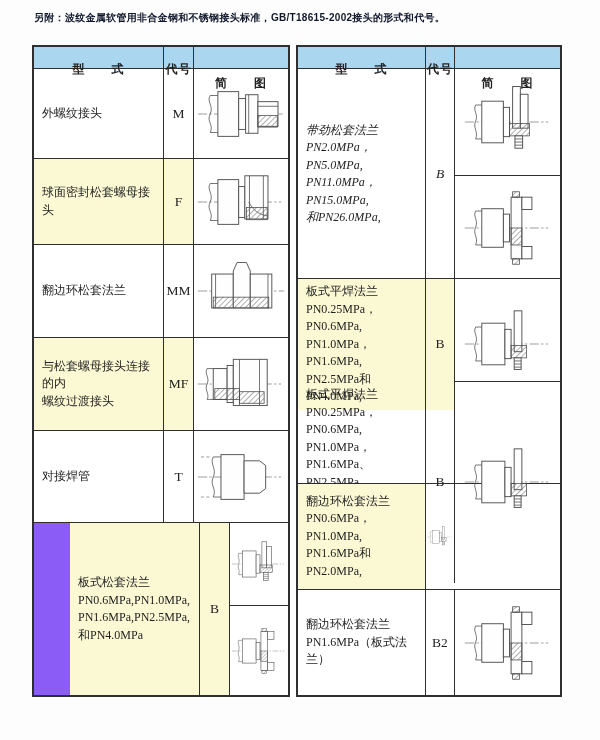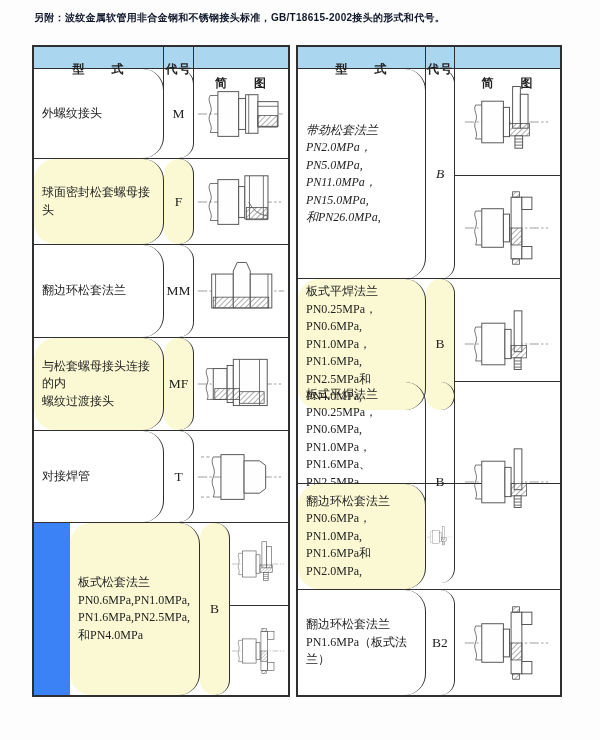--- a/index.html
+++ b/index.html
@@ -1,28 +1,28 @@
 <!DOCTYPE html>
 <html style="--header-bg: #aad6f0; --hl-bg: #fbf9d3; --border: #2f2f2f;"><head>
 <meta charset="utf-8">
 <style>
   html,body{margin:0;padding:0;width:600px;height:740px;overflow:hidden;background:#fdfdfd;}
   *{box-sizing:border-box;}
   body{font-family:"Liberation Sans","DejaVu Sans",sans-serif;color:#1a1a1a;}
   .page{position:absolute;inset:0;background:#fdfdfd;}
   .title{position:absolute;left:34px;top:11px;font-size:10px;font-weight:700;letter-spacing:.3px;color:#0f172a;white-space:nowrap;}
-  .fit-table{position:absolute;border:2px solid var(--border,#2f2f2f);background:#3b82f6;}
+  .fit-table{position:absolute;border:2px solid var(--border,#2f2f2f);background:#8b5cf6;}
   #left-table{left:32px;top:45px;width:258px;}
   #right-table{left:296px;top:45px;width:266px;}
   .thead{display:grid;height:22px;background:var(--header-bg,#aad6f0);border-bottom:1.6px solid var(--border,#2f2f2f);}
   .th{display:flex;align-items:center;justify-content:center;font-size:12px;font-weight:700;border-right:1.6px solid var(--border,#2f2f2f);letter-spacing:1px;color:#222;}
   .th:last-child{border-right:none;margin-top:28px;}
   .row{display:grid;border-bottom:1.6px solid var(--border,#2f2f2f);background:#fff;}
   .row:last-child{border-bottom:none;}
-  .cell{border-right:1.6px solid var(--border,#2f2f2f);min-width:0;border-radius:21px;}
+  .cell{border-right:1.6px solid var(--border,#2f2f2f);min-width:0;}
   .cell:last-child{border-right:none;}
   .cell.type{display:flex;flex-direction:column;justify-content:center;padding:4px 4px 4px 8px;
     font-family:"Liberation Serif","DejaVu Serif",serif;font-size:12px;line-height:17.5px;color:#222;}
   .cell.code{display:flex;align-items:center;justify-content:center;
     font-family:"Liberation Serif","DejaVu Serif",serif;font-size:13.5px;color:#222;}
   .cell.diag{display:flex;flex-direction:column;padding:0;}
   .sub{display:flex;align-items:center;justify-content:center;min-height:0;}
   .sub.splitline{border-bottom:1.6px solid var(--border,#2f2f2f);}
   .hl .type,.hl .code{background:var(--hl-bg,#fbf9d3);}
   .diag-svg{width:98px;height:74px;}

